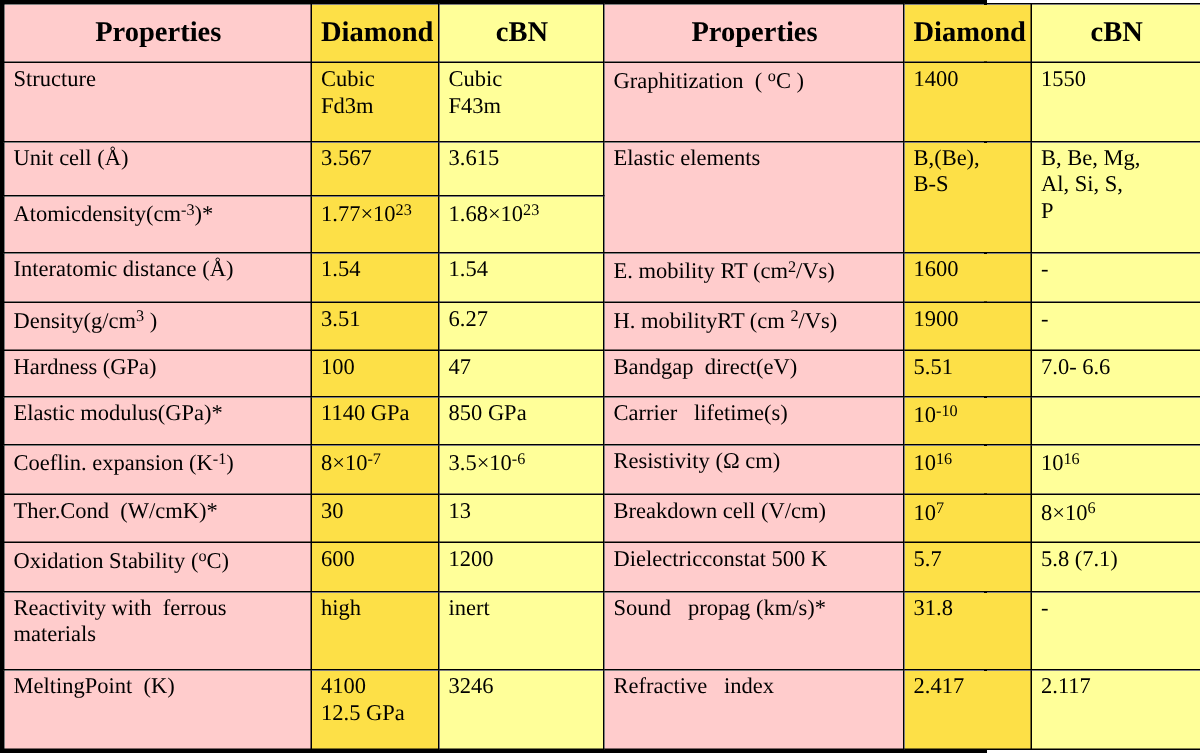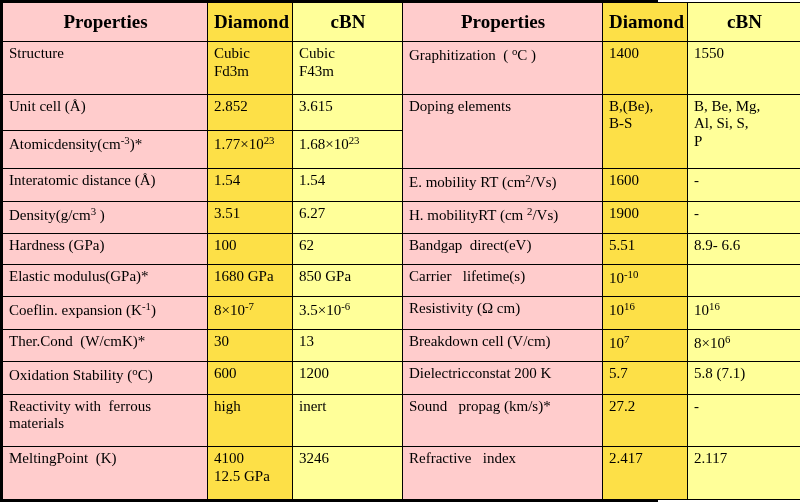--- a/index.html
+++ b/index.html
@@ -87,23 +87,23 @@
         <td class="bg-pink">Structure</td>
         <td class="bg-blue">Cubic<br>Fd3m</td>
         <td class="bg-yellow">Cubic<br>F43m</td>
         <td class="bg-pink">Graphitization&nbsp; ( <sup>o</sup>C )</td>
         <td class="bg-blue">1400</td>
         <td class="bg-yellow">1550</td>
       </tr>
 
       <tr>
         <td class="bg-pink">Unit cell (Å)</td>
-        <td class="bg-blue">2.852</td>
+        <td class="bg-blue">3.567</td>
         <td class="bg-yellow">3.615</td>
-        <td class="bg-pink" rowspan="2">Doping elements</td>
+        <td class="bg-pink" rowspan="2">Elastic elements</td>
         <td class="bg-blue" rowspan="2">B,(Be),<br>B-S</td>
         <td class="bg-yellow" rowspan="2">B, Be, Mg,<br>Al, Si, S,<br>P</td>
       </tr>
 
       <tr>
         <td class="bg-pink">Atomicdensity(cm<sup>-3</sup>)*</td>
         <td class="bg-blue">1.77×10<sup>23</sup></td>
         <td class="bg-yellow">1.68×10<sup>23</sup></td>
       </tr>
 
@@ -121,29 +121,29 @@
         <td class="bg-blue">3.51</td>
         <td class="bg-yellow">6.27</td>
         <td class="bg-pink">H. mobilityRT (cm <sup>2</sup>/Vs)</td>
         <td class="bg-blue">1900</td>
         <td class="bg-yellow">-</td>
       </tr>
 
       <tr>
         <td class="bg-pink">Hardness (GPa)</td>
         <td class="bg-blue">100</td>
-        <td class="bg-yellow">62</td>
+        <td class="bg-yellow">47</td>
         <td class="bg-pink">Bandgap&nbsp; direct(eV)</td>
         <td class="bg-blue">5.51</td>
-        <td class="bg-yellow">8.9- 6.6</td>
+        <td class="bg-yellow">7.0- 6.6</td>
       </tr>
 
       <tr>
         <td class="bg-pink">Elastic modulus(GPa)*</td>
-        <td class="bg-blue">1680 GPa</td>
+        <td class="bg-blue">1140 GPa</td>
         <td class="bg-yellow">850 GPa</td>
         <td class="bg-pink">Carrier&nbsp;&nbsp; lifetime(s)</td>
         <td class="bg-blue">10<sup>-10</sup></td>
         <td class="bg-yellow"></td>
       </tr>
 
       <tr>
         <td class="bg-pink">Coeflin. expansion (K<sup>-1</sup>)</td>
         <td class="bg-blue small">8×10<sup>-7</sup></td>
         <td class="bg-yellow small">3.5×10<sup>-6</sup></td>
@@ -158,31 +158,31 @@
         <td class="bg-yellow">13</td>
         <td class="bg-pink">Breakdown cell (V/cm)</td>
         <td class="bg-blue">10<sup>7</sup></td>
         <td class="bg-yellow">8×10<sup>6</sup></td>
       </tr>
 
       <tr>
         <td class="bg-pink">Oxidation Stability (<sup>o</sup>C)</td>
         <td class="bg-blue">600</td>
         <td class="bg-yellow">1200</td>
-        <td class="bg-pink">Dielectricconstat 200 K</td>
+        <td class="bg-pink">Dielectricconstat 500 K</td>
         <td class="bg-blue">5.7</td>
         <td class="bg-yellow">5.8 (7.1)</td>
       </tr>
 
       <tr>
         <td class="bg-pink">Reactivity with&nbsp; ferrous materials</td>
         <td class="bg-blue">high</td>
         <td class="bg-yellow">inert</td>
         <td class="bg-pink">Sound&nbsp;&nbsp; propag (km/s)*</td>
-        <td class="bg-blue">27.2</td>
+        <td class="bg-blue">31.8</td>
         <td class="bg-yellow">-</td>
       </tr>
 
       <tr>
         <td class="bg-pink">MeltingPoint&nbsp; (K)</td>
         <td class="bg-blue">4100<br>12.5 GPa</td>
         <td class="bg-yellow">3246</td>
         <td class="bg-pink">Refractive&nbsp;&nbsp; index</td>
         <td class="bg-blue">2.417</td>
         <td class="bg-yellow">2.117</td>

